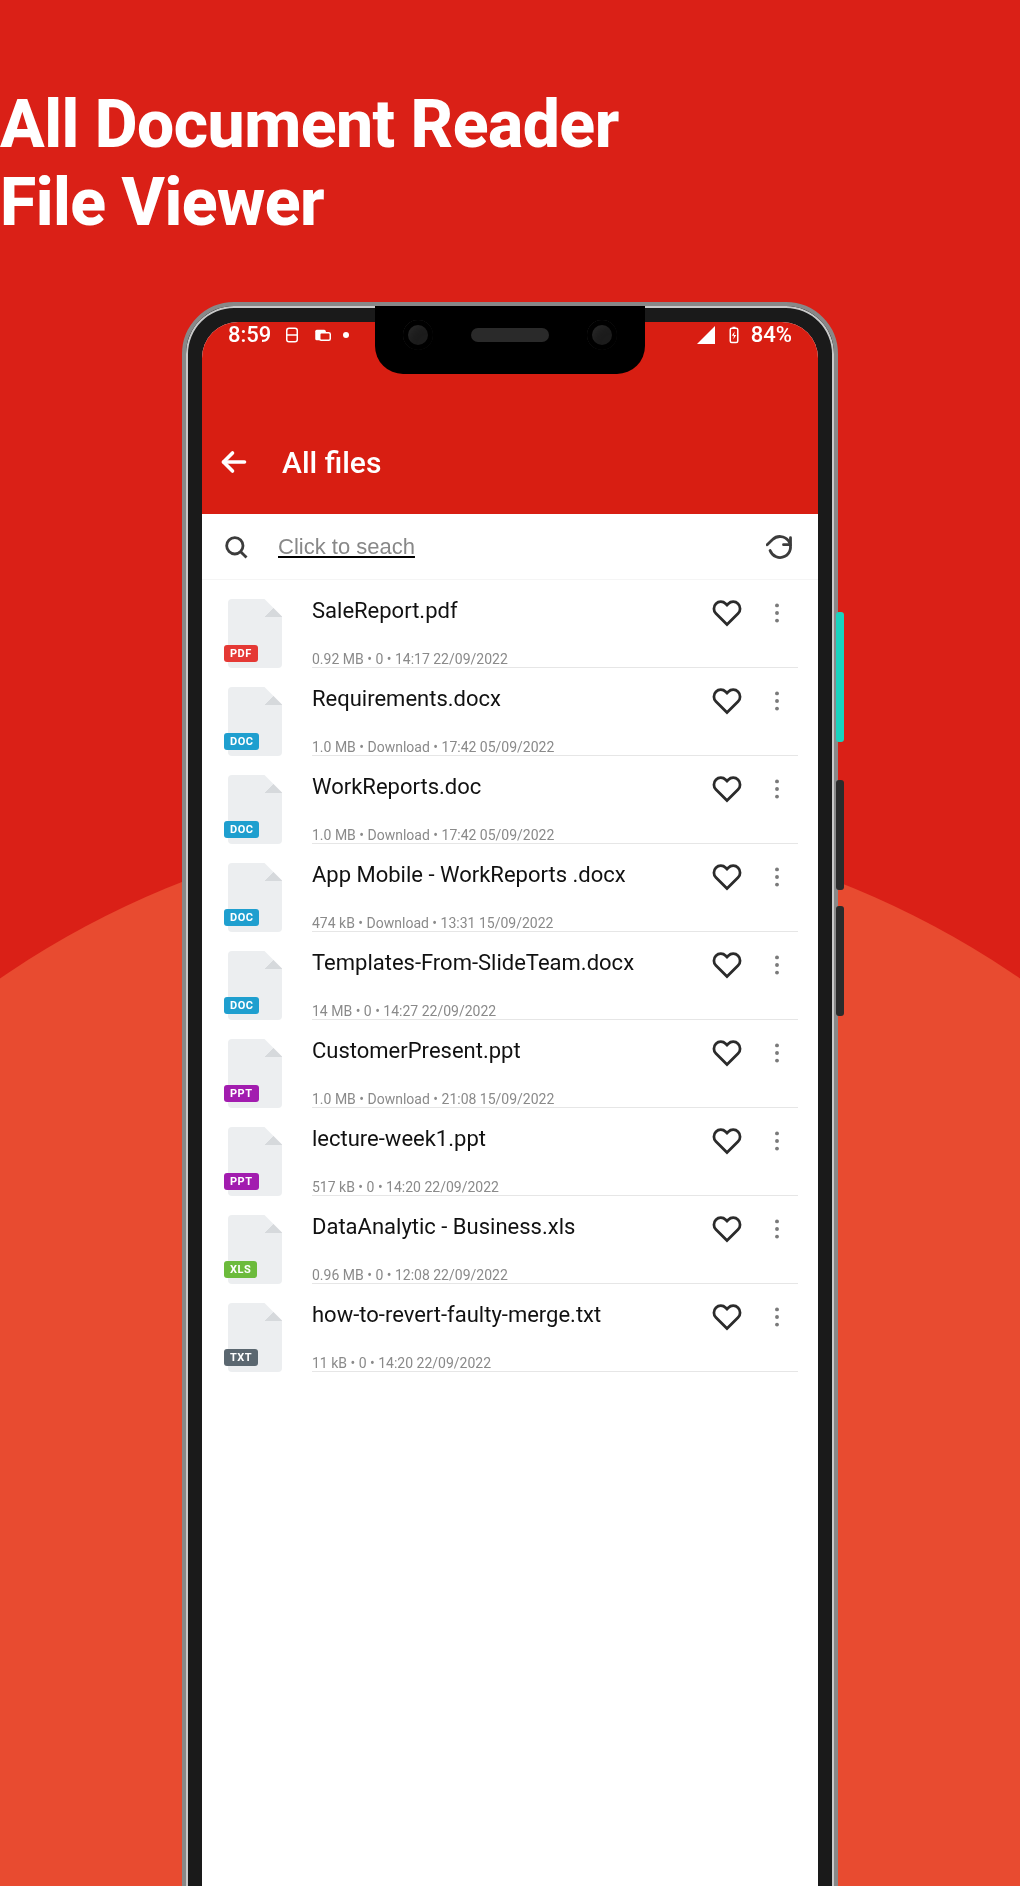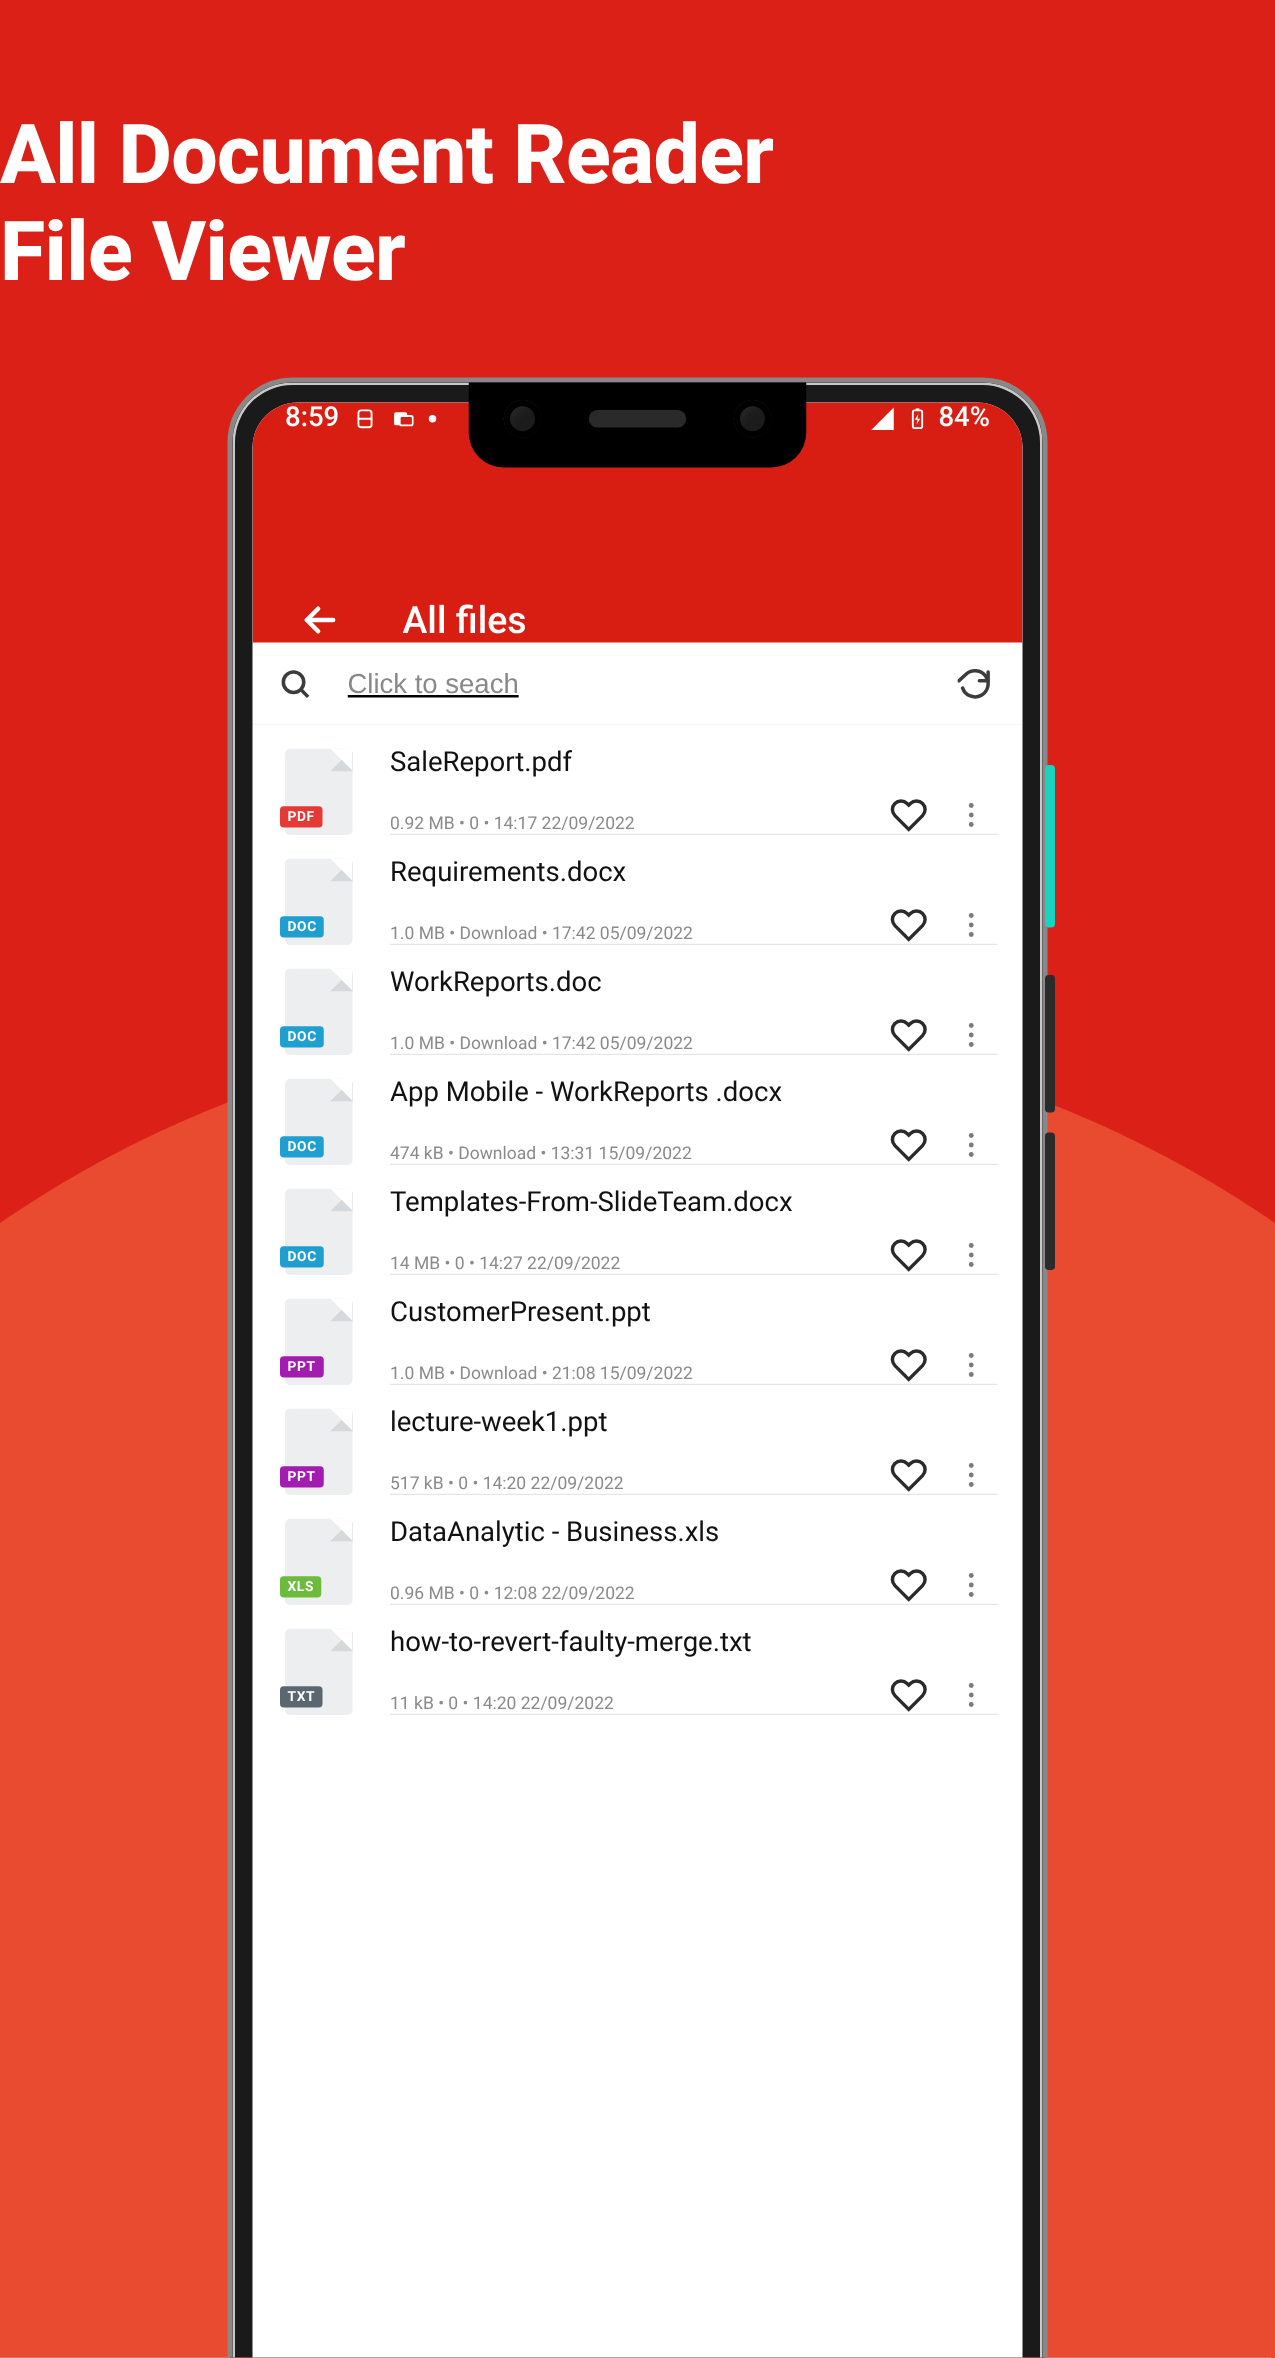--- a/index.html
+++ b/index.html
@@ -102,23 +102,23 @@
   .status-icon {
     width:18px; height:18px; display:inline-block;
   }
   .dot { width:6px; height:6px; border-radius:50%; background:#fff; }
 
   .appbar {
     position:absolute;
     bottom:0; left:0; right:0;
     height: 104px;
     display:flex;
-    align-items:flex-end;
-    padding: 0 36px;
-    gap: 48px;
+    align-items:center;
+    padding: 0 14px;
+    gap: 30px;
   }
   .back-arrow { width:36px; height:36px; }
   .appbar-title { font-size: 30px; font-weight: 500; }
 
   
   .searchbar {
     height: 66px;
     display:flex;
     align-items:center;
     padding: 0 24px 0 20px;
@@ -180,21 +180,21 @@
   .badge-ppt { background:#a21caf; }
   .badge-xls { background:#6cbb3c; }
   .badge-txt { background:#5b6770; }
 
   .file-main {
     flex:1;
     min-width:0;
     border-bottom:1px solid #e6e6e6;
     padding-right: 8px;
     display:flex;
-    align-items:flex-end;
+    align-items:flex-start;
   }
   .file-text { flex:1; min-width:0; }
   .file-name {
     font-size:22px;
     color:#111;
     margin-bottom:8px;
     white-space:nowrap; overflow:hidden; text-overflow:ellipsis;
   }
   .file-meta {
     font-size:14px;

